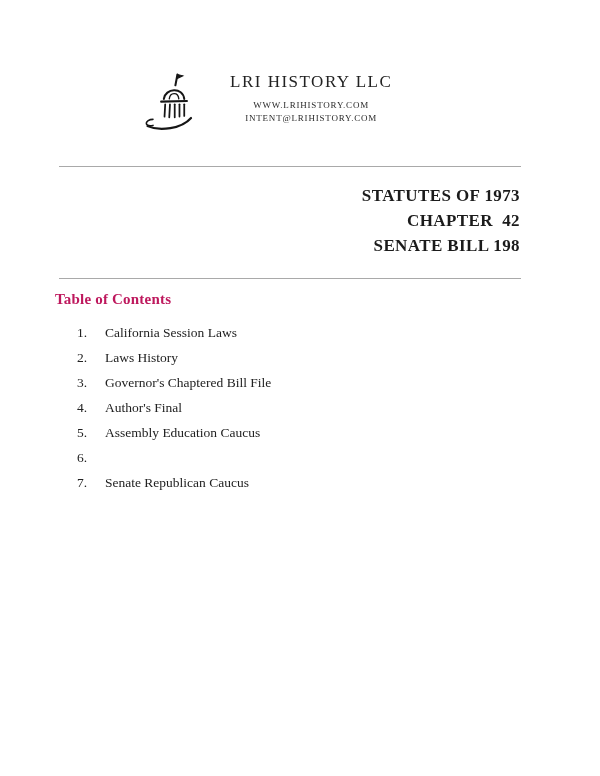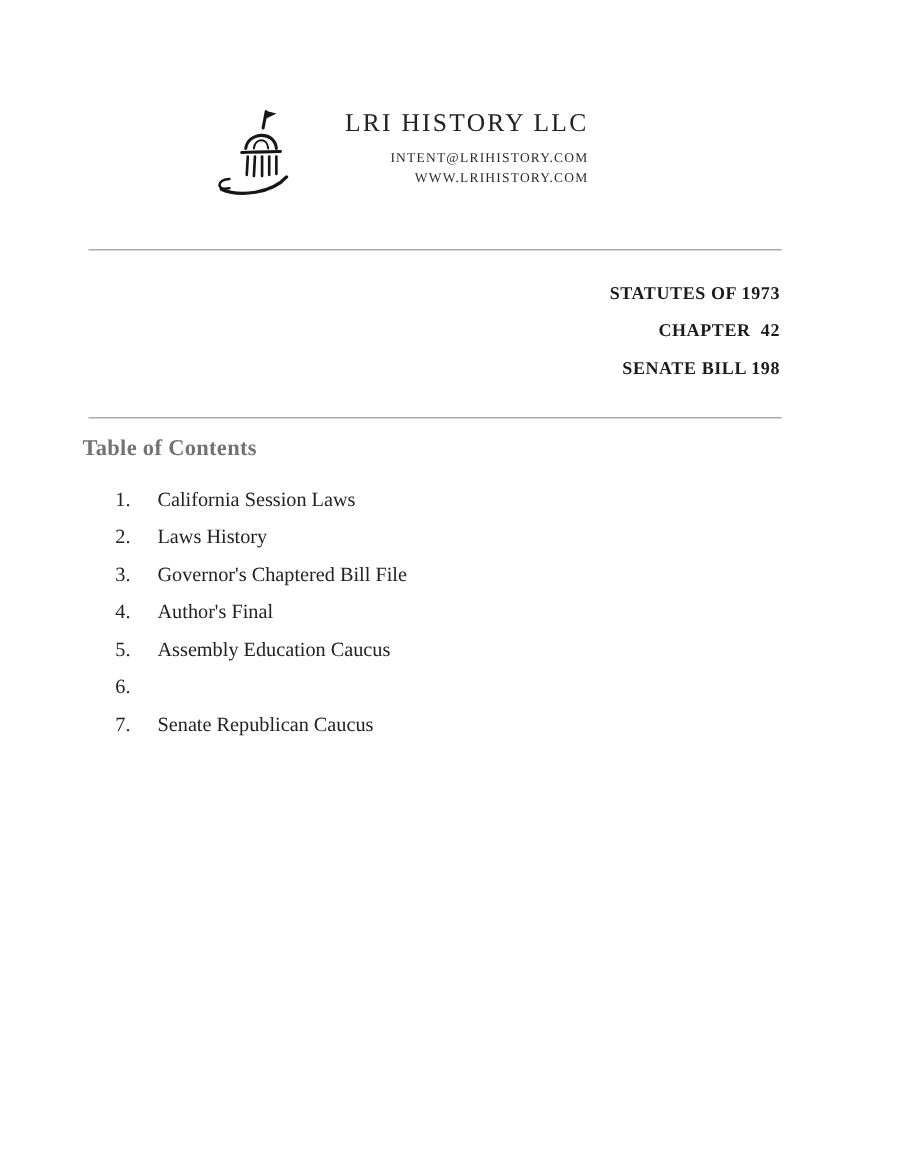--- a/index.html
+++ b/index.html
@@ -25,21 +25,21 @@
   }
   .logo {
     width: 68px;
     height: 78px;
     flex: 0 0 auto;
     margin-top: 2px;
   }
   .logo svg { width: 100%; height: 100%; }
   .letterhead-text {
     margin-left: 24px;
-    text-align: right;
+    text-align: center;
     padding-top: 10px;
     font-family: Liberation Serif, serif;
   }
   .company {
     font-size: 17px;
     letter-spacing: 1.5px;
     color: #222;
     margin-bottom: 7px;
     white-space: nowrap;
   }
@@ -61,34 +61,34 @@
   .rule.bottom { margin-top: 20px; }
   
   .doc-info {
     text-align: right;
     padding-right: 80px;
     margin-top: 16px;
     margin-bottom: 16px;
   }
   .doc-line {
     font-weight: bold;
-    font-size: 12px;
+    font-size: 17px;
     line-height: 25px;
     letter-spacing: 0.4px;
     color: #1b1b1b;
   }
   .doc-line.pre { white-space: pre; }
   
   .toc {
     margin: 12px 0 0 55px;
   }
   .toc-title {
     font-size: 15px;
     font-weight: bold;
-    color: #737373;
+    color: #be185d;
     margin: 0 0 18px 0;
     letter-spacing: 0.2px;
   }
   .toc-list {
     margin: 0;
     padding: 0;
     list-style: none;
   }
   .toc-item {
     display: flex;
@@ -129,22 +129,22 @@
         <path d="M54 52 L54 71" stroke-width="2.6"></path>
         <path d="M61 52 L61 70" stroke-width="2.6"></path>
         <path d="M68 52 L68 69" stroke-width="2.6"></path>
 
         <path d="M22 74 C10 74, 8 86, 22 83" stroke-width="2.4"></path>
         <path d="M14 84 C32 92, 64 88, 78 72" stroke-width="3.2"></path>
       </svg>
     </div>
     <div class="letterhead-text">
       <div class="company">LRI HISTORY LLC</div>
+      <div class="contact">WWW.LRIHISTORY.COM</div>
       <div class="contact">INTENT@LRIHISTORY.COM</div>
-      <div class="contact">WWW.LRIHISTORY.COM</div>
     </div>
   </header>
 
   <hr class="rule top">
 
   <section class="doc-info">
     <div class="doc-line">STATUTES OF 1973</div>
     <div class="doc-line pre">CHAPTER  42</div>
     <div class="doc-line">SENATE BILL 198</div>
   </section>

